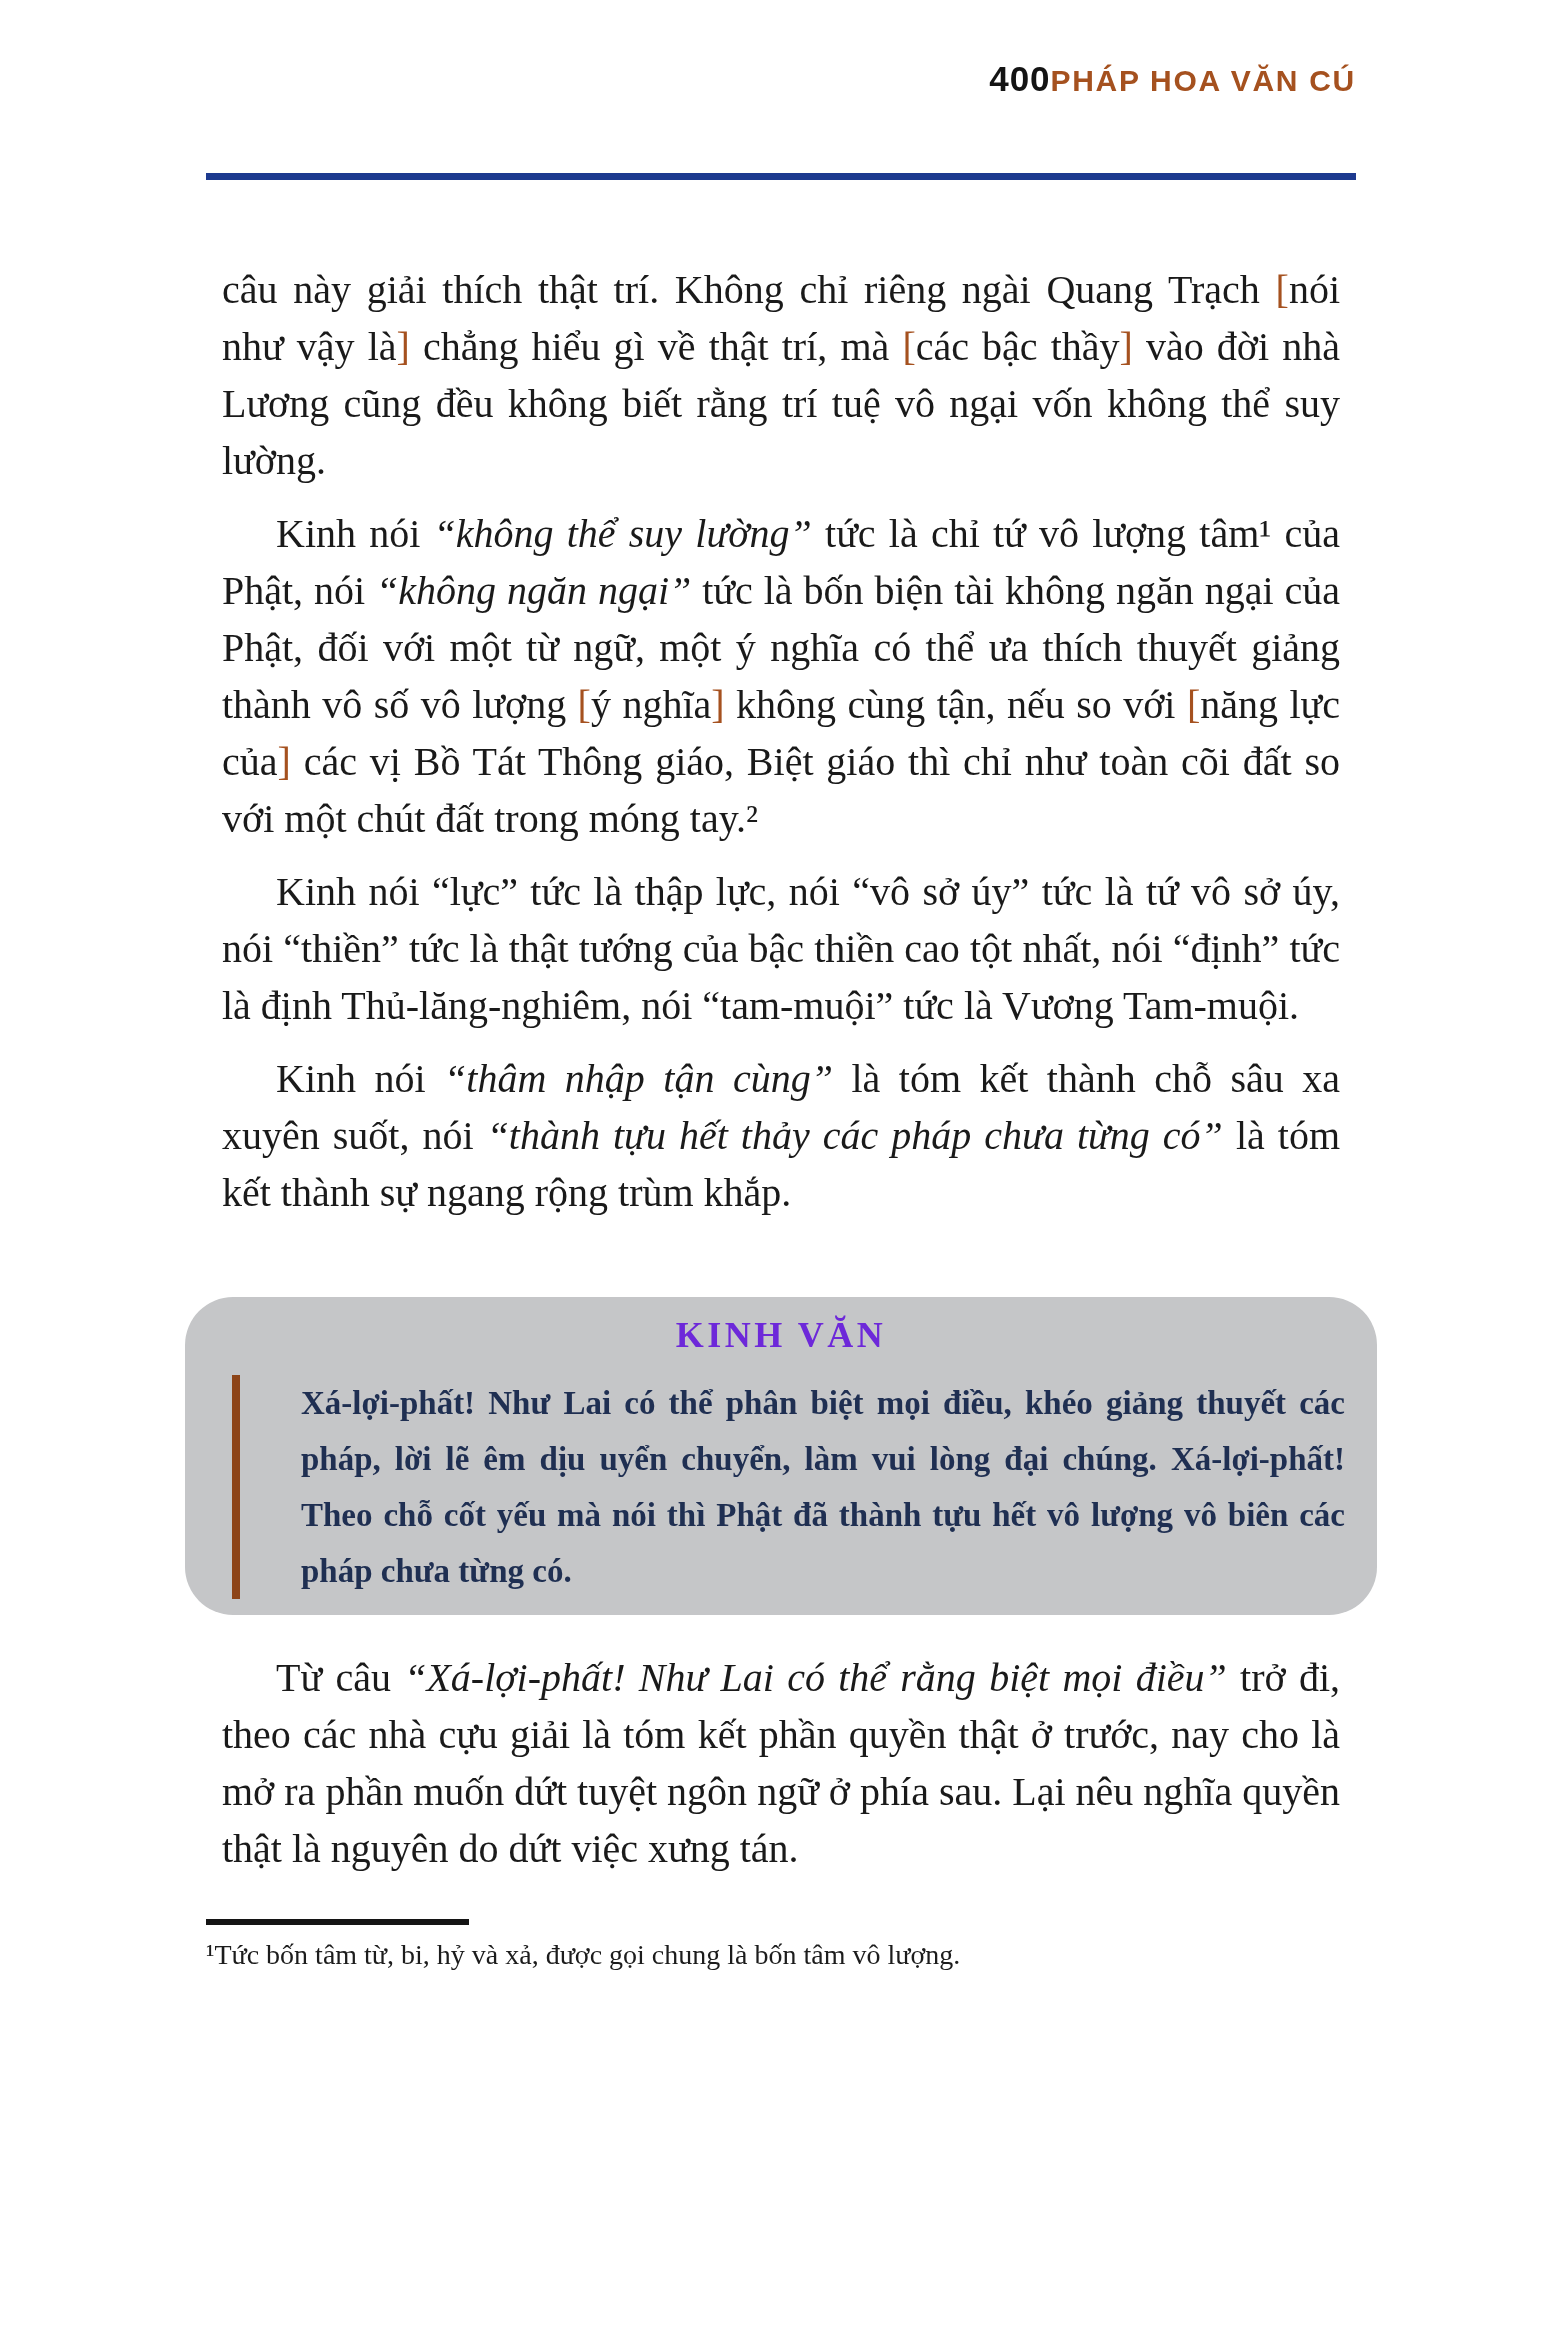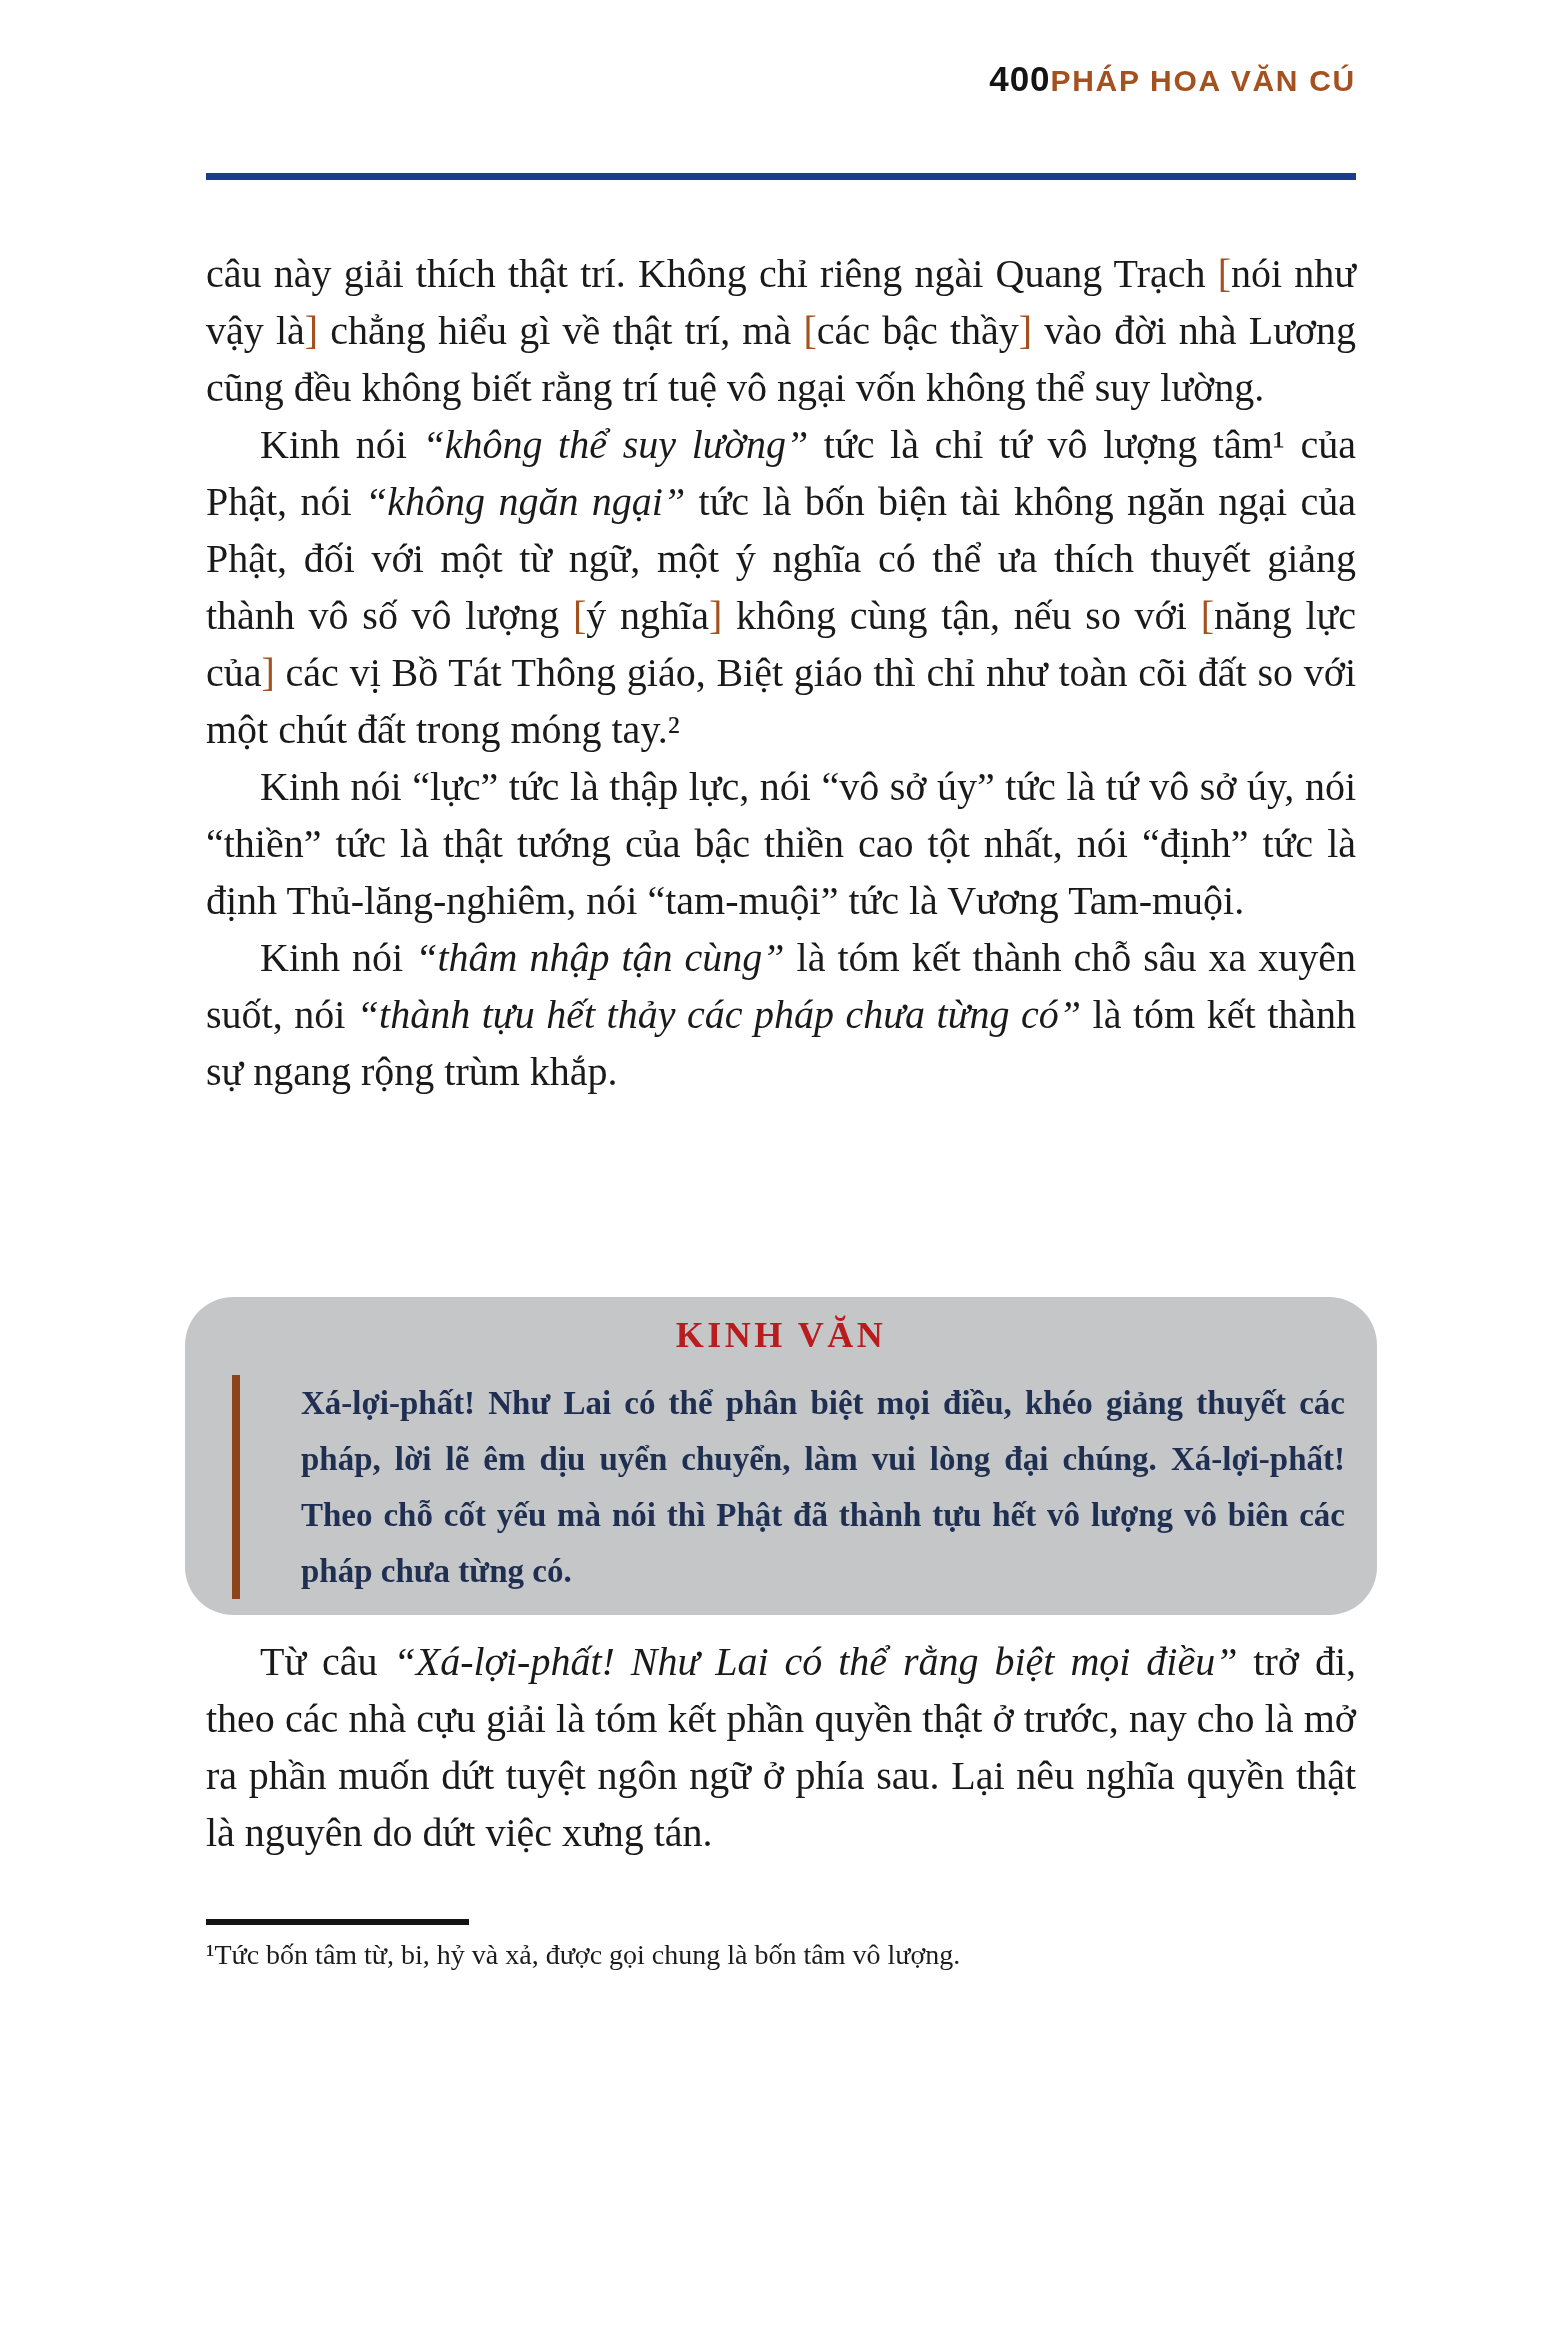--- a/index.html
+++ b/index.html
@@ -27,39 +27,39 @@
   }
   .pagenum{font-size:35px;font-weight:bold;color:#141414;letter-spacing:0.9px;}
   .booktitle{font-size:30px;font-weight:bold;color:var(--rust);letter-spacing:1.7px;}
   .hdr-rule{
     position:absolute;left:206px;width:1150px;top:173px;height:7px;
     background:var(--rule-navy);
   }
   
   .bodytext{position:absolute;left:206px;width:1150px;top:245px;}
   .para{
-    margin:0;
+    margin:16px;
     font-size:40px;line-height:57px;
     text-align:justify;
     text-indent:54px;
   }
   .para.noindent{text-indent:0;}
   .it{font-style:italic;}
   .brk{color:var(--rust);}
   
   .kinhvan{
     position:absolute;left:185px;width:1192px;top:1297px;height:318px;
     background:var(--box-bg);
     border-radius:48px;
     box-sizing:border-box;
     padding-top:17.3px;
   }
   .kv-title{
     text-align:center;
-    font-size:36px;font-weight:bold;color:#b91c1c;
+    font-size:36px;font-weight:bold;color:#6d28d9;
     letter-spacing:3.5px;
   }
   .kv-body{
     margin:19px 32px 0 47px;
     border-left:8.7px solid var(--bar-rust);
     padding-left:61px;
     font-size:33px;font-weight:bold;line-height:56px;
     color:var(--box-text);
     text-align:justify;
   }

